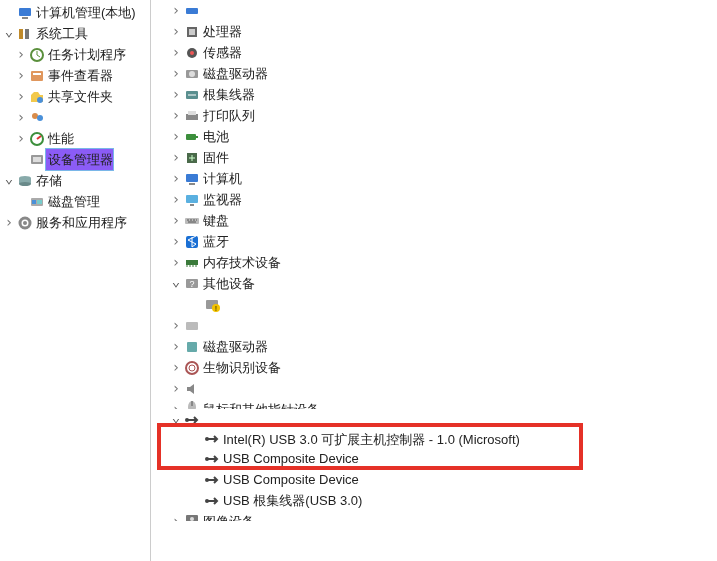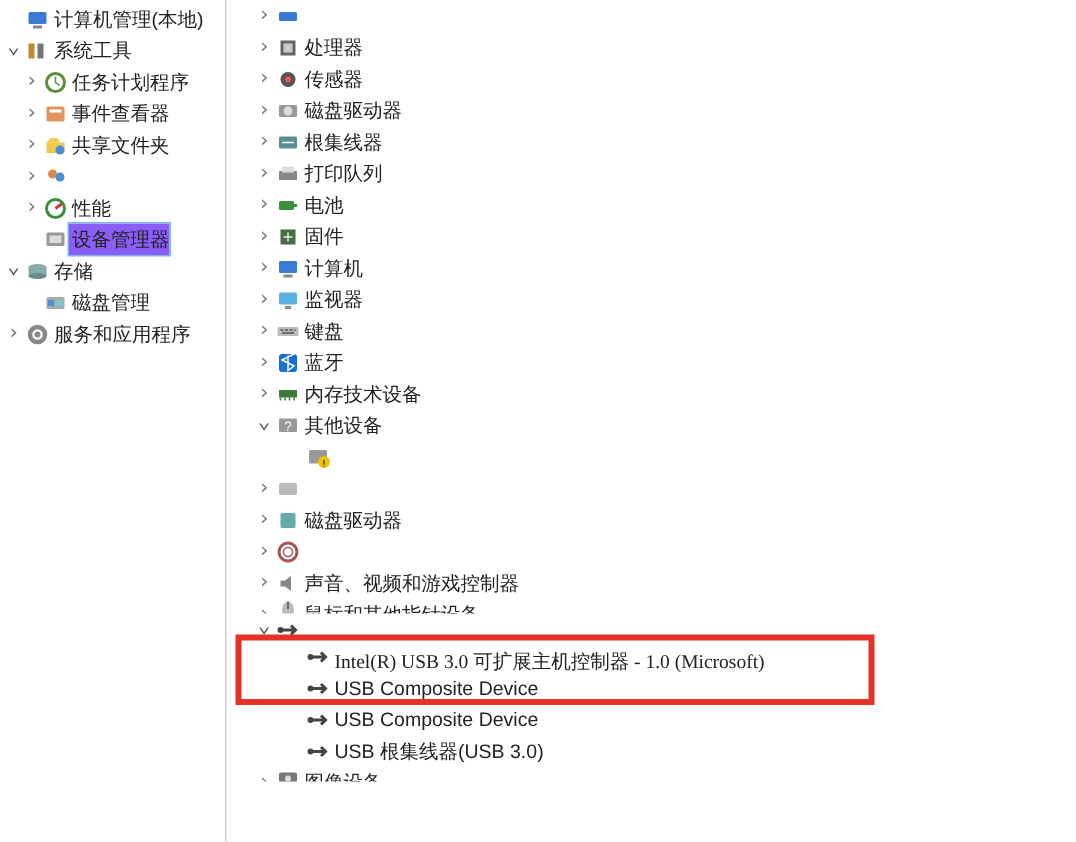--- a/index.html
+++ b/index.html
@@ -304,50 +304,50 @@
           <span class="lbl">磁盘驱动器</span>
         </div>
         <div class="row r-indent-1">
           <span class="exp" style="font-size: 14px; color: rgb(119, 119, 119);">›</span>
           <span class="ic">
             <svg width="16" height="16" viewBox="0 0 16 16">
               <circle cx="8" cy="8" r="6" fill="none" stroke="#a55" stroke-width="2"></circle>
               <circle cx="8" cy="8" r="3" fill="none" stroke="#a55"></circle>
             </svg>
           </span>
+          <span class="lbl">生物识别设备</span>
         </div>
         <div class="row r-indent-1">
           <span class="exp" style="font-size: 14px; color: rgb(119, 119, 119);">›</span>
           <span class="ic">
             <svg width="16" height="16" viewBox="0 0 16 16">
               <path d="M3 6v4h3l4 3V3L6 6z" fill="#888"></path>
             </svg>
           </span>
-          <span class="lbl">声音、视频和游戏控制器</span>
         </div>
         <div class="row r-indent-1" style="overflow: hidden; height: 10px; align-items: flex-start;">
           <span class="exp" style="font-size: 14px; color: rgb(119, 119, 119);">›</span>
           <span class="ic">
             <svg width="16" height="16" viewBox="0 0 16 16">
               <ellipse cx="8" cy="8" rx="4" ry="6" fill="#bbb"></ellipse>
               <path d="M8 2v5" stroke="#555"></path>
             </svg>
           </span>
           <span class="lbl">鼠标和其他指针设备</span>
         </div>
         <div class="row r-indent-1">
           <span class="exp" style="transform: translateY(-2px); font-size: 14px;">⌄</span>
           <span class="ic">
             <svg width="16" height="16" viewBox="0 0 16 16">
               <path d="M2 8h10M10 5l3 3-3 3" fill="none" stroke="#444" stroke-width="2"></path>
               <circle cx="3" cy="8" r="2" fill="#444"></circle>
             </svg>
           </span>
         </div>
-        <div class="row r-indent-2" style="overflow: hidden; height: 18px; align-items: flex-start; font-family: Liberation Serif, serif;">
+        <div class="row r-indent-2" style="overflow: hidden; height: 18px; align-items: center;">
           <span class="exp"></span>
           <span class="ic">
             <svg width="16" height="16" viewBox="0 0 16 16">
               <path d="M2 8h10M10 5l3 3-3 3" fill="none" stroke="#444" stroke-width="2"></path>
               <circle cx="3" cy="8" r="2" fill="#444"></circle>
             </svg>
           </span>
           <span class="lbl">Intel(R) USB 3.0 可扩展主机控制器 - 1.0 (Microsoft)</span>
         </div>
         <div class="row r-indent-2">

